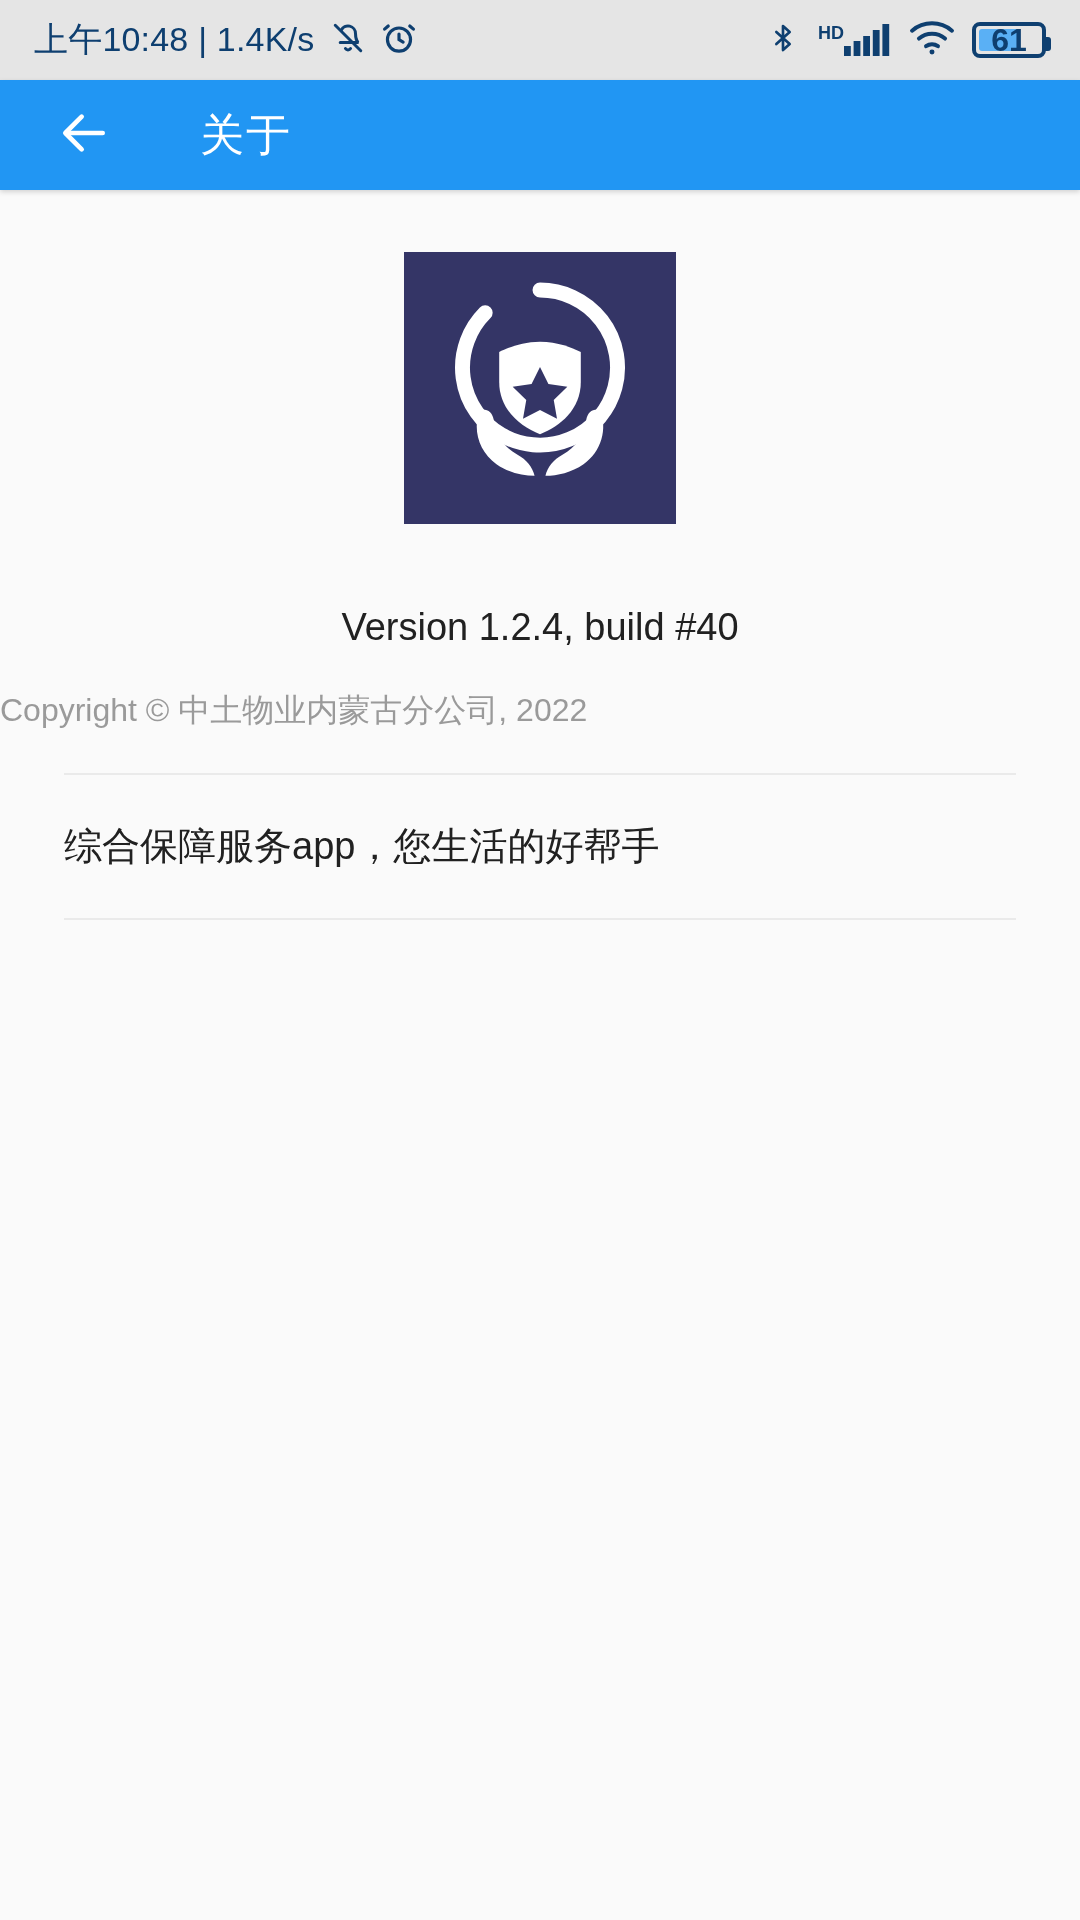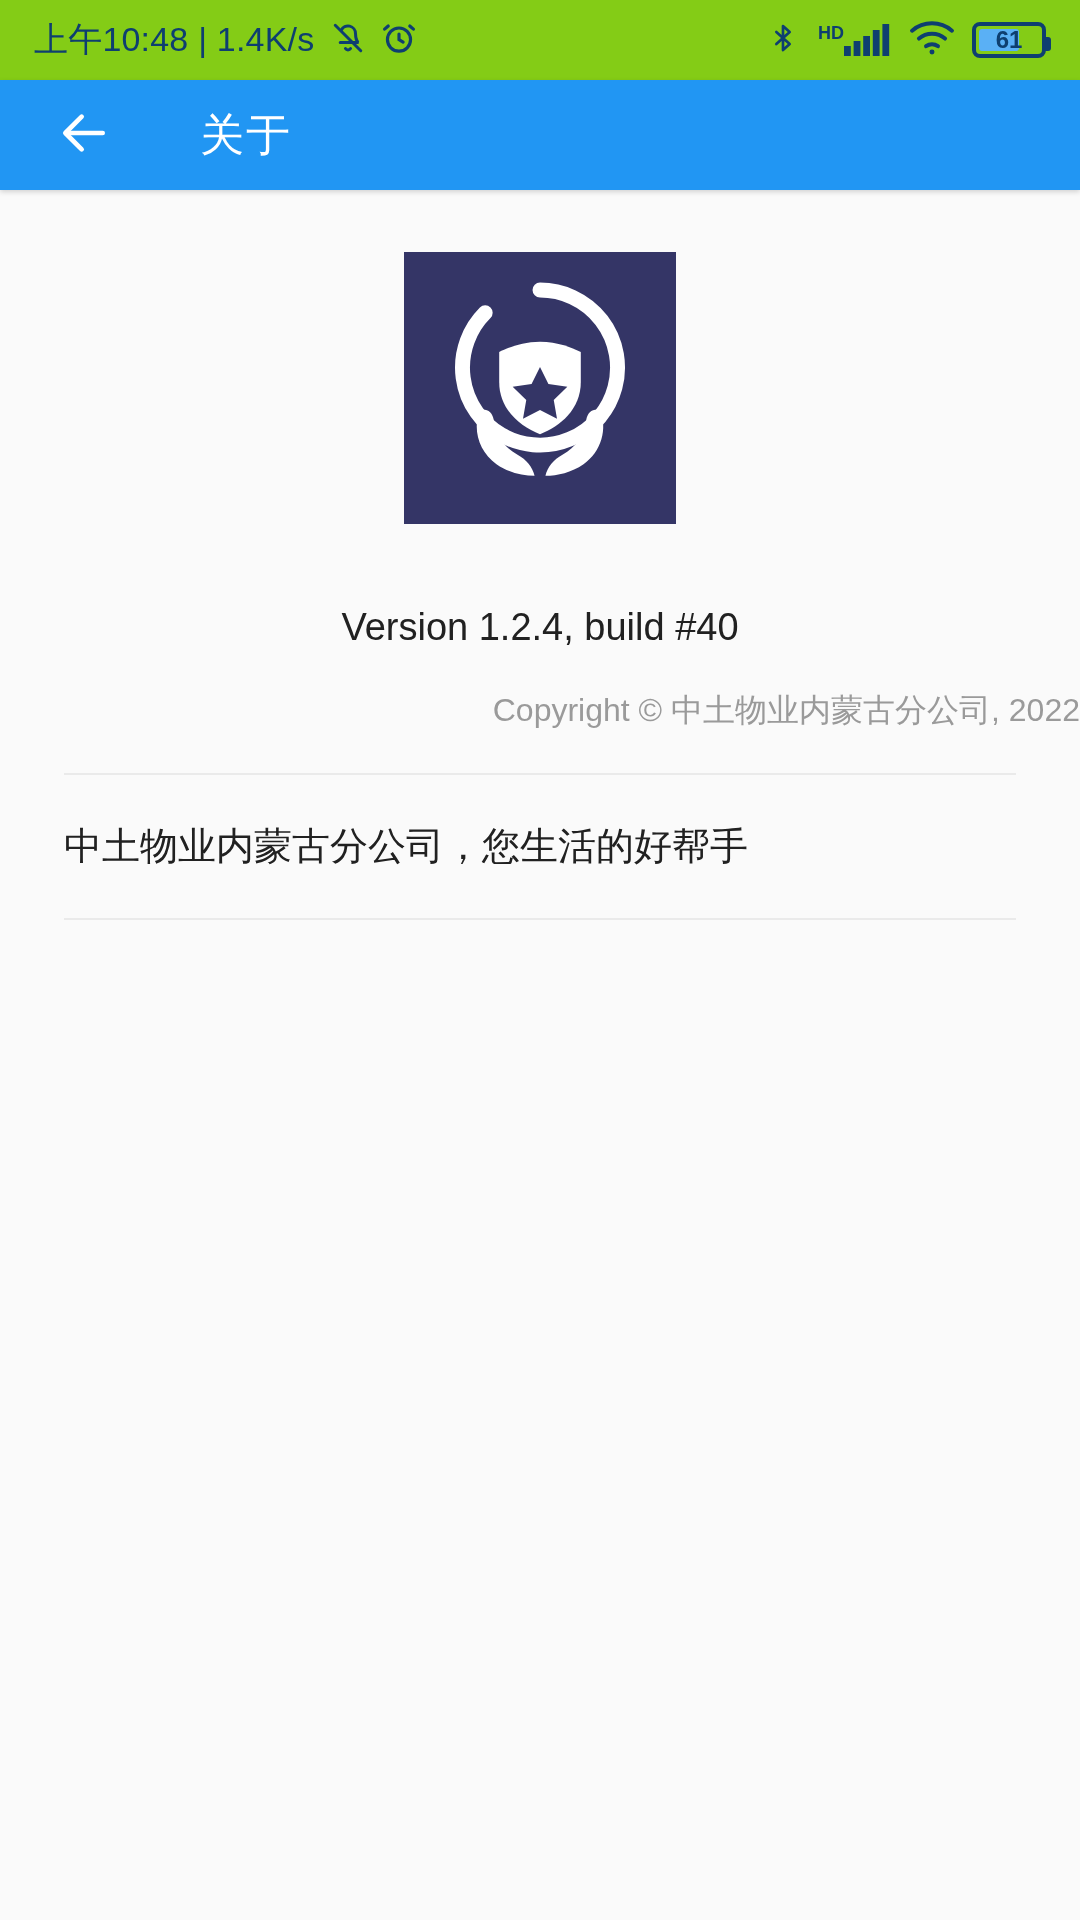--- a/index.html
+++ b/index.html
@@ -6,21 +6,21 @@
   html, body {
     width:1080px; height:1920px;
     background:#fafafa;
     font-family:"Liberation Sans","DejaVu Sans",sans-serif;
     overflow:hidden;
   }
 
   
   .status-bar{
     height:80px; width:1080px;
-    background:#84cc16;
+    background:#e5e5e5;
     display:flex; align-items:center;
     padding:0 34px;
     color:#0d3f6e;
   }
   .status-left{ display:flex; align-items:center; gap:0px; flex:0 0 auto; }
   .status-clock{
     font-size:34px; letter-spacing:0.2px;
     color:#0e3f70; white-space:nowrap;
     font-weight:400;
   }
@@ -35,21 +35,21 @@
   }
   .battery:after{
     content:""; position:absolute; right:-9px; top:11px;
     width:6px; height:14px; background:#0e3f70; border-radius:0 3px 3px 0;
   }
   .battery-fill{
     position:absolute; left:3px; top:3px; bottom:3px;
     width:60%; background:#5ab0f5; border-radius:3px;
   }
   .battery-text{
-    position:relative; font-size:24px; font-weight:600; color:#0e3f70; z-index:2;
+    position:relative; font-size:32px; font-weight:600; color:#0e3f70; z-index:2;
   }
 
   
   .app-bar{
     height:110px; width:1080px;
     background:#2196f3;
     display:flex; align-items:center;
     padding-left:48px;
     box-shadow:0 2px 5px rgba(0,0,0,0.16);
     position:relative; z-index:5;
@@ -71,21 +71,21 @@
     width:272px; height:272px;
     background:#343566;
     display:block;
   }
   .version{
     text-align:center;
     font-size:38px; color:#212121;
     margin-top:82px; font-weight:400;
   }
   .copyright{
-    text-align:right;
+    text-align:left;
     font-size:32px; color:#9a9a9a;
     margin-top:40px; font-weight:400;
   }
   .divider{
     height:2px; background:#eaeaea;
     margin:40px 64px 0 64px;
   }
   .tagline{
     font-size:38px; color:#212121;
     padding:46px 64px 46px 64px;
@@ -196,16 +196,16 @@
                c0.8-5.6 4.6-8.6 10-7.6 z" fill="#ffffff"></path>
     </svg>
   </div>
 
   <div class="version">Version 1.2.4, build #40</div>
 
   <div class="copyright">Copyright © 中土物业内蒙古分公司, 2022</div>
 
   <div class="divider"></div>
 
-  <div class="tagline">中土物业内蒙古分公司，您生活的好帮手</div>
+  <div class="tagline">综合保障服务app，您生活的好帮手</div>
 
   <div class="divider" style="margin-top:0"></div>
 </div>
 
 </body></html>

